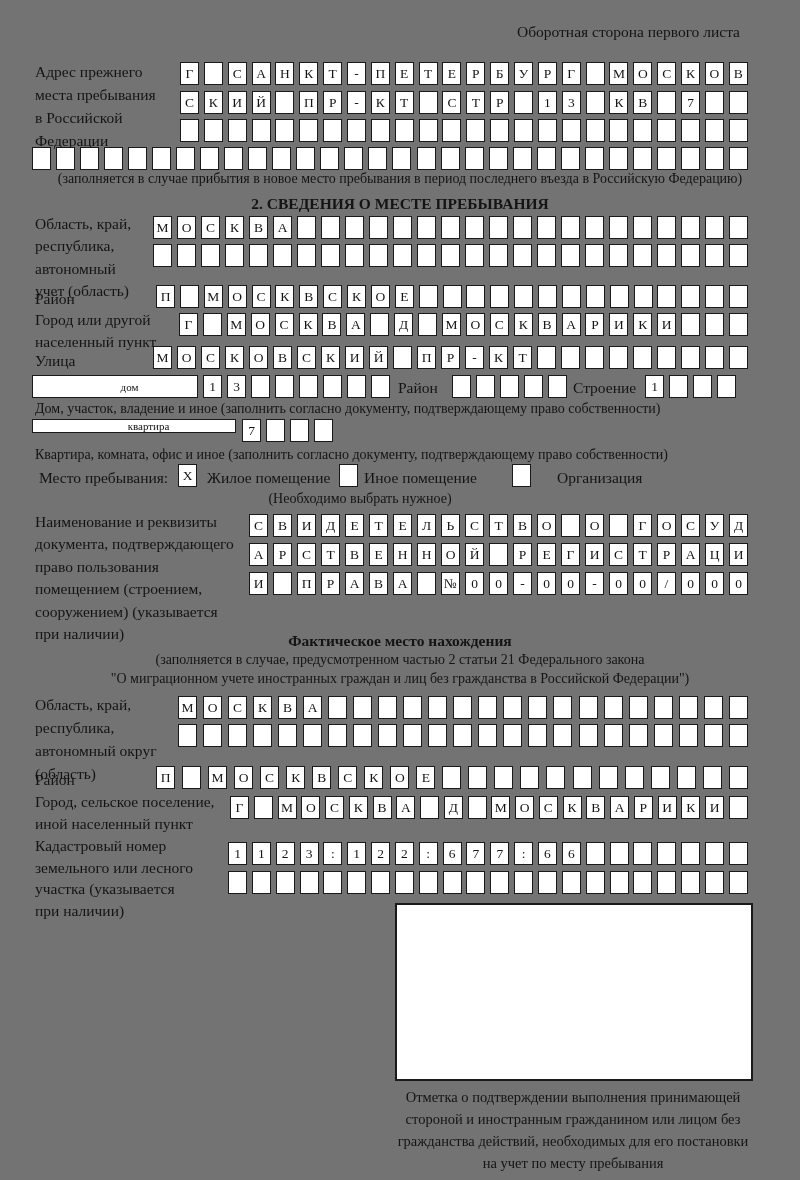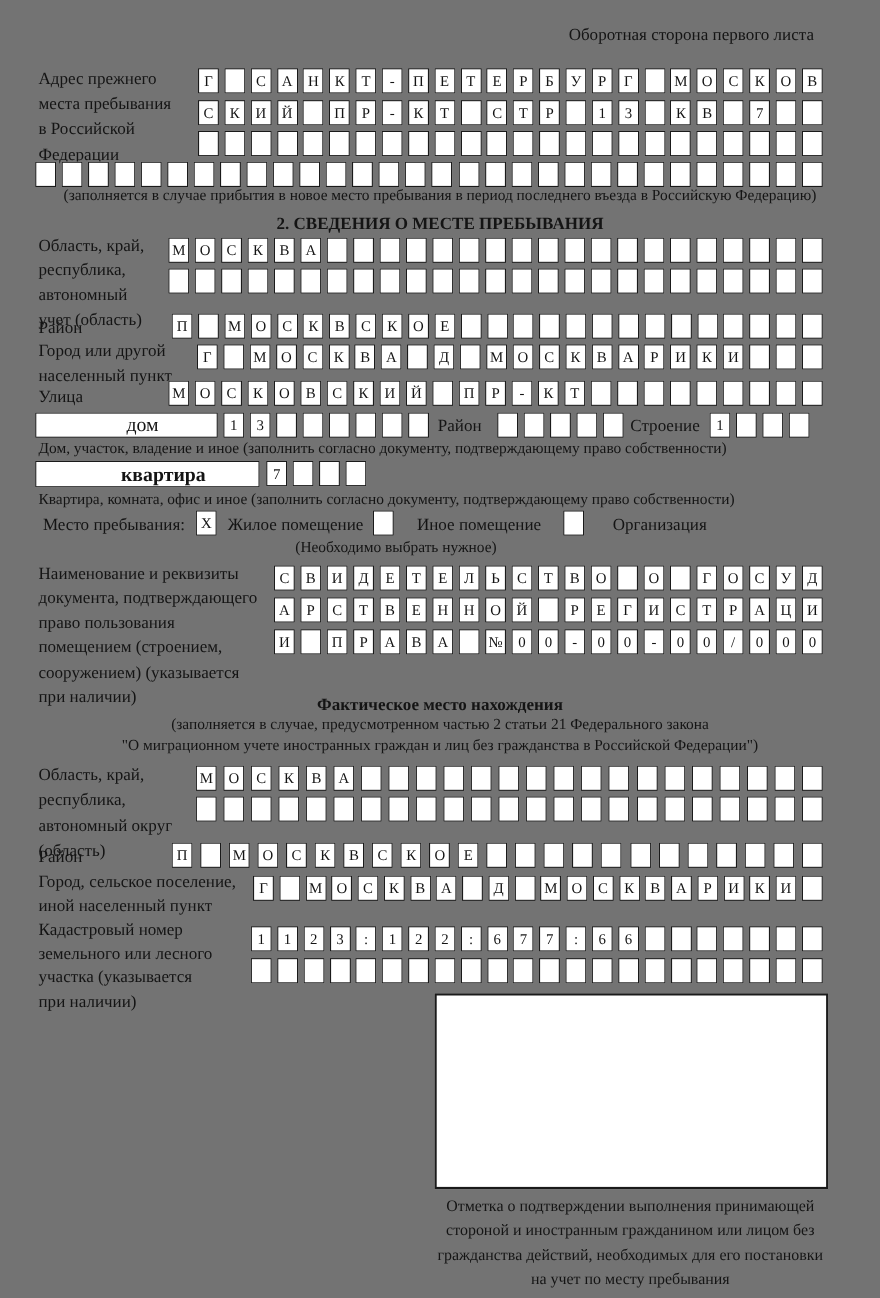--- a/index.html
+++ b/index.html
@@ -17,21 +17,21 @@
   .boxrow { position:absolute; display:flex; justify-content:space-between; }
   .cell {
     flex:none; width:19px; height:23px; box-sizing:border-box;
     border:1.5px solid #1a1a1a; background:#fff;
     display:flex; align-items:center; justify-content:center;
     font-size:13.5px; line-height:1;
   }
   .widebox {
     position:absolute; box-sizing:border-box; border:1.6px solid #1a1a1a;
     display:flex; align-items:center; justify-content:center;
-    font-size:18px; background:#fff;padding-left:29px;
+    font-size:11px; background:#fff;padding-left:29px;
   }
   .stampbox { position:absolute; box-sizing:border-box; border:2px solid #1a1a1a; background:#fff; }
   .cap { font-size:14.5px; line-height:22px; text-align:center; }
 </style>
 </head>
 <body>
 
 <div class="page">
 
   <div class="abs lbl" style="left:0; top:20px; width:740px; text-align:right;">Оборотная сторона первого листа</div>
@@ -327,34 +327,34 @@
     </div>
   <div class="abs lbl" style="left:573px; top:376px;">Строение</div>
   <div class="boxrow" style="left:645px; top:375px; width:91px;">
       <span class="cell">1</span>
       <span class="cell"></span>
       <span class="cell"></span>
       <span class="cell"></span>
     </div>
   <div class="abs note" style="left:35px; top:401px;">Дом, участок, владение и иное (заполнить согласно документу, подтверждающему право собственности)</div>
 
-  <div class="widebox" style="left:32px; top:419px; width:204px; height:24px;font-weight:bold;">квартира</div>
+  <div class="widebox" style="left:32px; top:419px; width:204px; height:14px;">квартира</div>
   <div class="boxrow" style="left:242px; top:419px; width:91px;">
       <span class="cell">7</span>
       <span class="cell"></span>
       <span class="cell"></span>
       <span class="cell"></span>
     </div>
   <div class="abs note" style="left:35px; top:447px;">Квартира, комната, офис и иное (заполнить согласно документу, подтверждающему право собственности)</div>
 
   <div class="abs lbl" style="left:39px; top:466px;">Место пребывания:</div>
   <span class="cell abs" style="left:178px; top:464px;">X</span>
   <div class="abs lbl" style="left:207px; top:466px;">Жилое помещение</div>
   <span class="cell abs" style="left:339px; top:464px;"></span>
-  <div class="abs lbl" style="left:379px; top:466px;">Иное помещение</div>
+  <div class="abs lbl" style="left:364px; top:466px;">Иное помещение</div>
   <span class="cell abs" style="left:512px; top:464px;"></span>
   <div class="abs lbl" style="left:557px; top:466px;">Организация</div>
   <div class="abs note" style="left:80px; top:491px; width:560px; text-align:center;">(Необходимо выбрать нужное)</div>
 
   <div class="abs lbl22" style="left:35px; top:511px;">
     <div>Наименование и реквизиты</div>
     <div>документа, подтверждающего</div>
     <div>право пользования</div>
     <div>помещением (строением,</div>
     <div>сооружением) (указывается</div>

